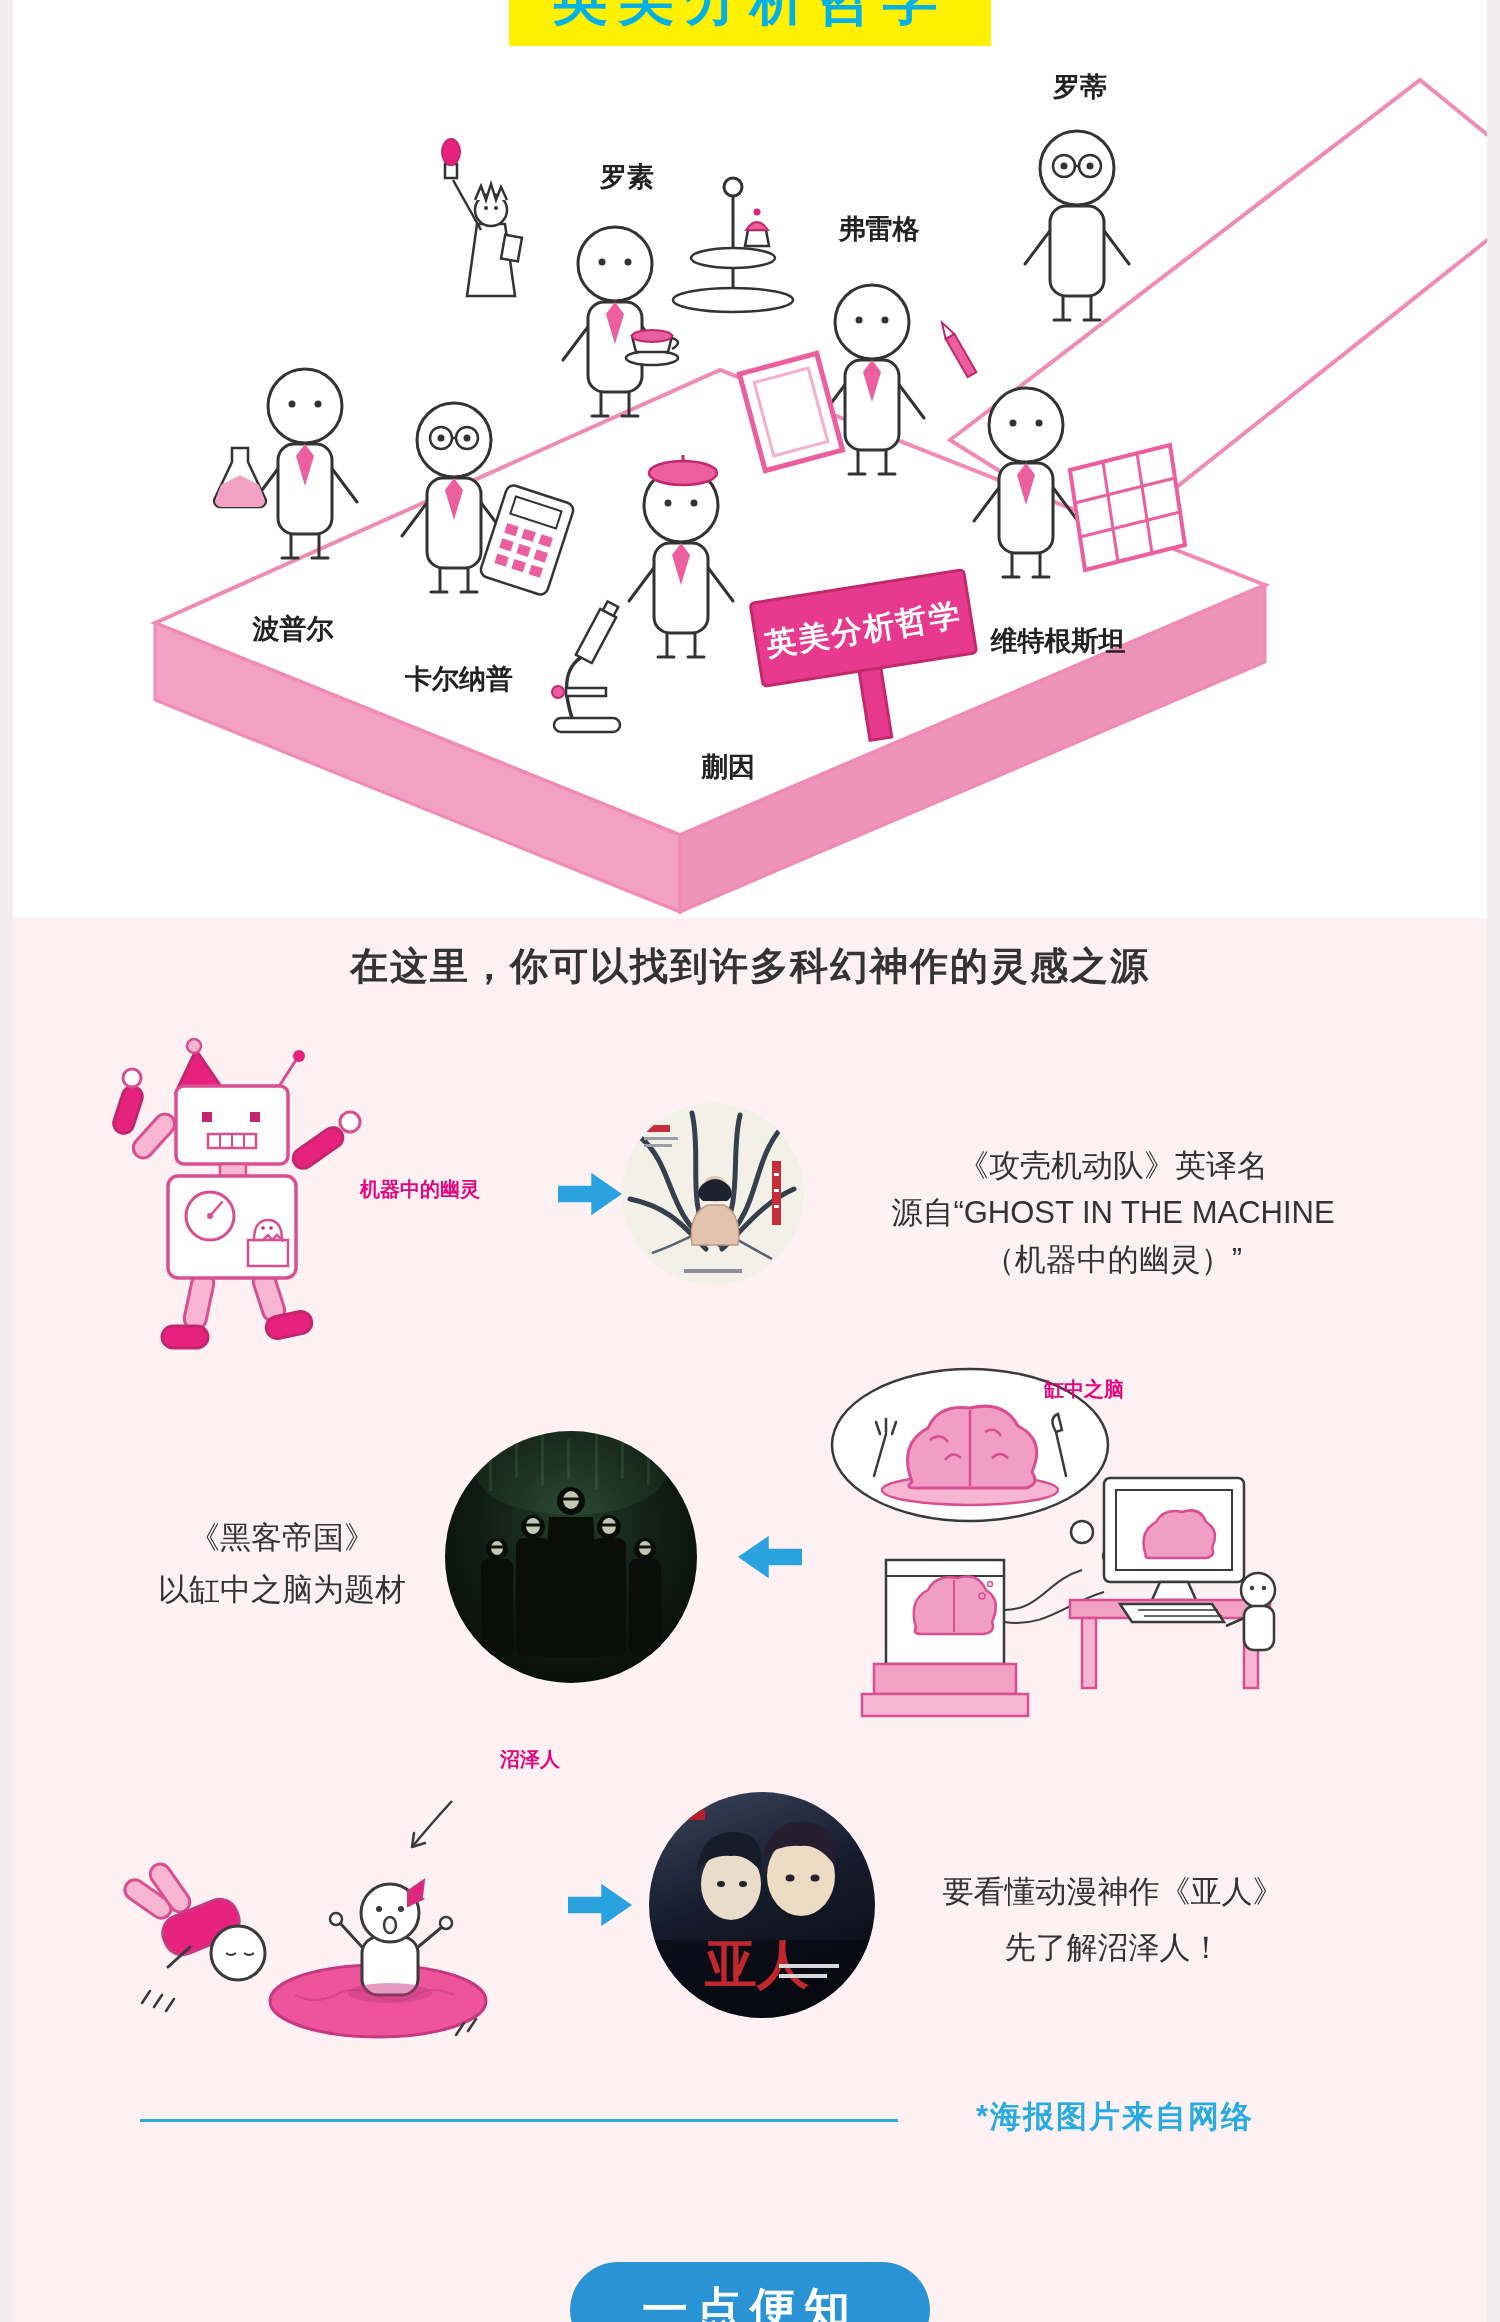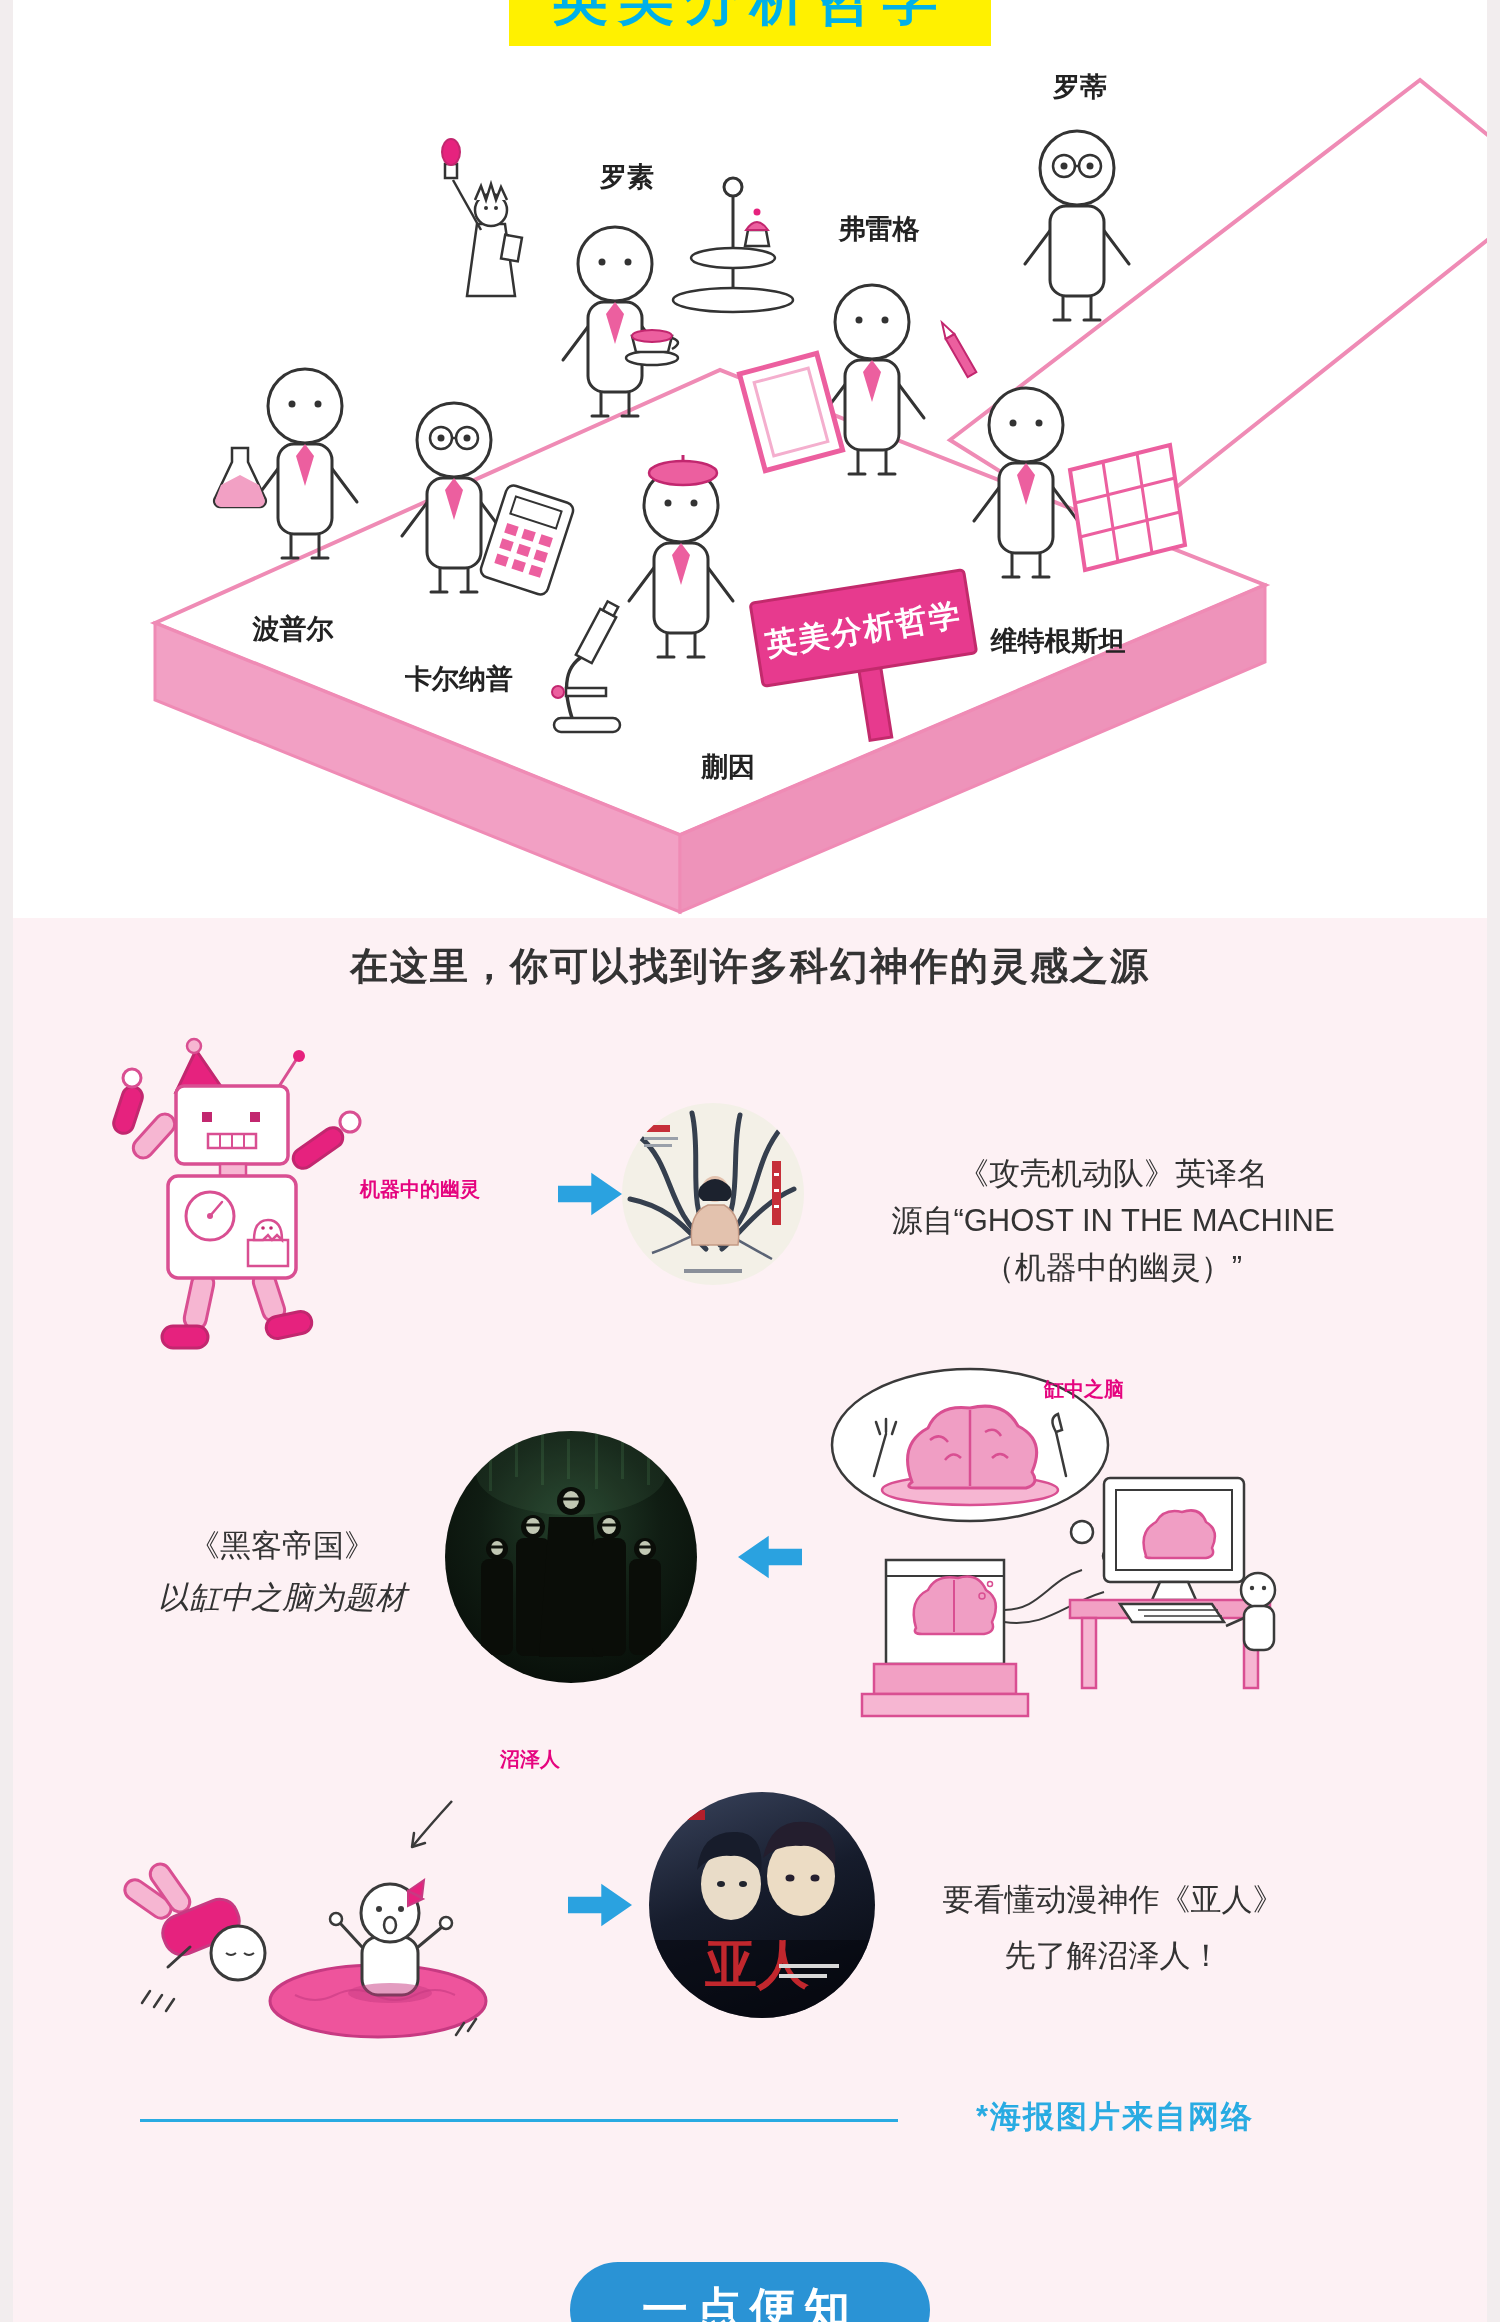--- a/index.html
+++ b/index.html
@@ -21,21 +21,21 @@
   .top-banner span { color:#00b0e8; font-size:56px; font-weight:bold; letter-spacing:10px; }
 
   .illus { position:absolute; left:0; top:40px; width:1500px; height:880px; }
 
   .section-heading {
     position:absolute; left:0; top:938px; width:100%; text-align:center;
     font-size:38px; color:#333; font-weight:600; letter-spacing:2px; line-height:56px;
   }
 
   .row-label { position:absolute; color:#e5047f; font-weight:bold; font-size:20px; text-align:center; }
-  .row-text  { position:absolute; color:#333; font-size:31px; text-align:center;margin-top:8px; }
+  .row-text  { position:absolute; color:#333; font-size:31px; text-align:center; }
   .row-text div { line-height:47px; }
 
   .arrow {
     position:absolute; width:64px; height:46px; background:#2aa2e0;
     clip-path:polygon(0% 32%, 52% 32%, 52% 4%, 100% 50%, 52% 96%, 52% 68%, 0% 68%);
   }
   .arrow.left { transform:scaleX(-1); }
 
   .circle-poster { position:absolute; border-radius:50%; overflow:hidden; }
   .poster-gits   { left:622px;  top:1103px; width:182px; height:182px; background:#f3f0e7; }
@@ -292,21 +292,21 @@
 </div>
 
 <div class="row-text" style="left:880px; top:1142px; width:466px;">
   <div>《攻壳机动队》英译名</div>
   <div>源自“GHOST IN THE MACHINE</div>
   <div>（机器中的幽灵）”</div>
 </div>
 
 <div class="row-text" style="left:97px; top:1512px; width:370px;">
   <div style="line-height:52px;">《黑客帝国》</div>
-  <div style="line-height:52px;font-style:italic;">以缸中之脑为题材</div>
+  <div style="line-height:52px;">以缸中之脑为题材</div>
 </div>
 
 <div class="circle-poster poster-matrix">
   <svg width="252" height="252" viewBox="0 0 252 252">
     <ellipse cx="126" cy="42" rx="95" ry="42" fill="rgba(140,220,150,0.08)"></ellipse>
     <g fill="rgba(120,210,130,0.12)">
       <rect x="20" y="6" width="3" height="44"></rect>
         <rect x="44" y="0" width="3" height="60"></rect>
         <rect x="70" y="10" width="3" height="36"></rect>
       <rect x="96" y="2" width="3" height="52"></rect>

